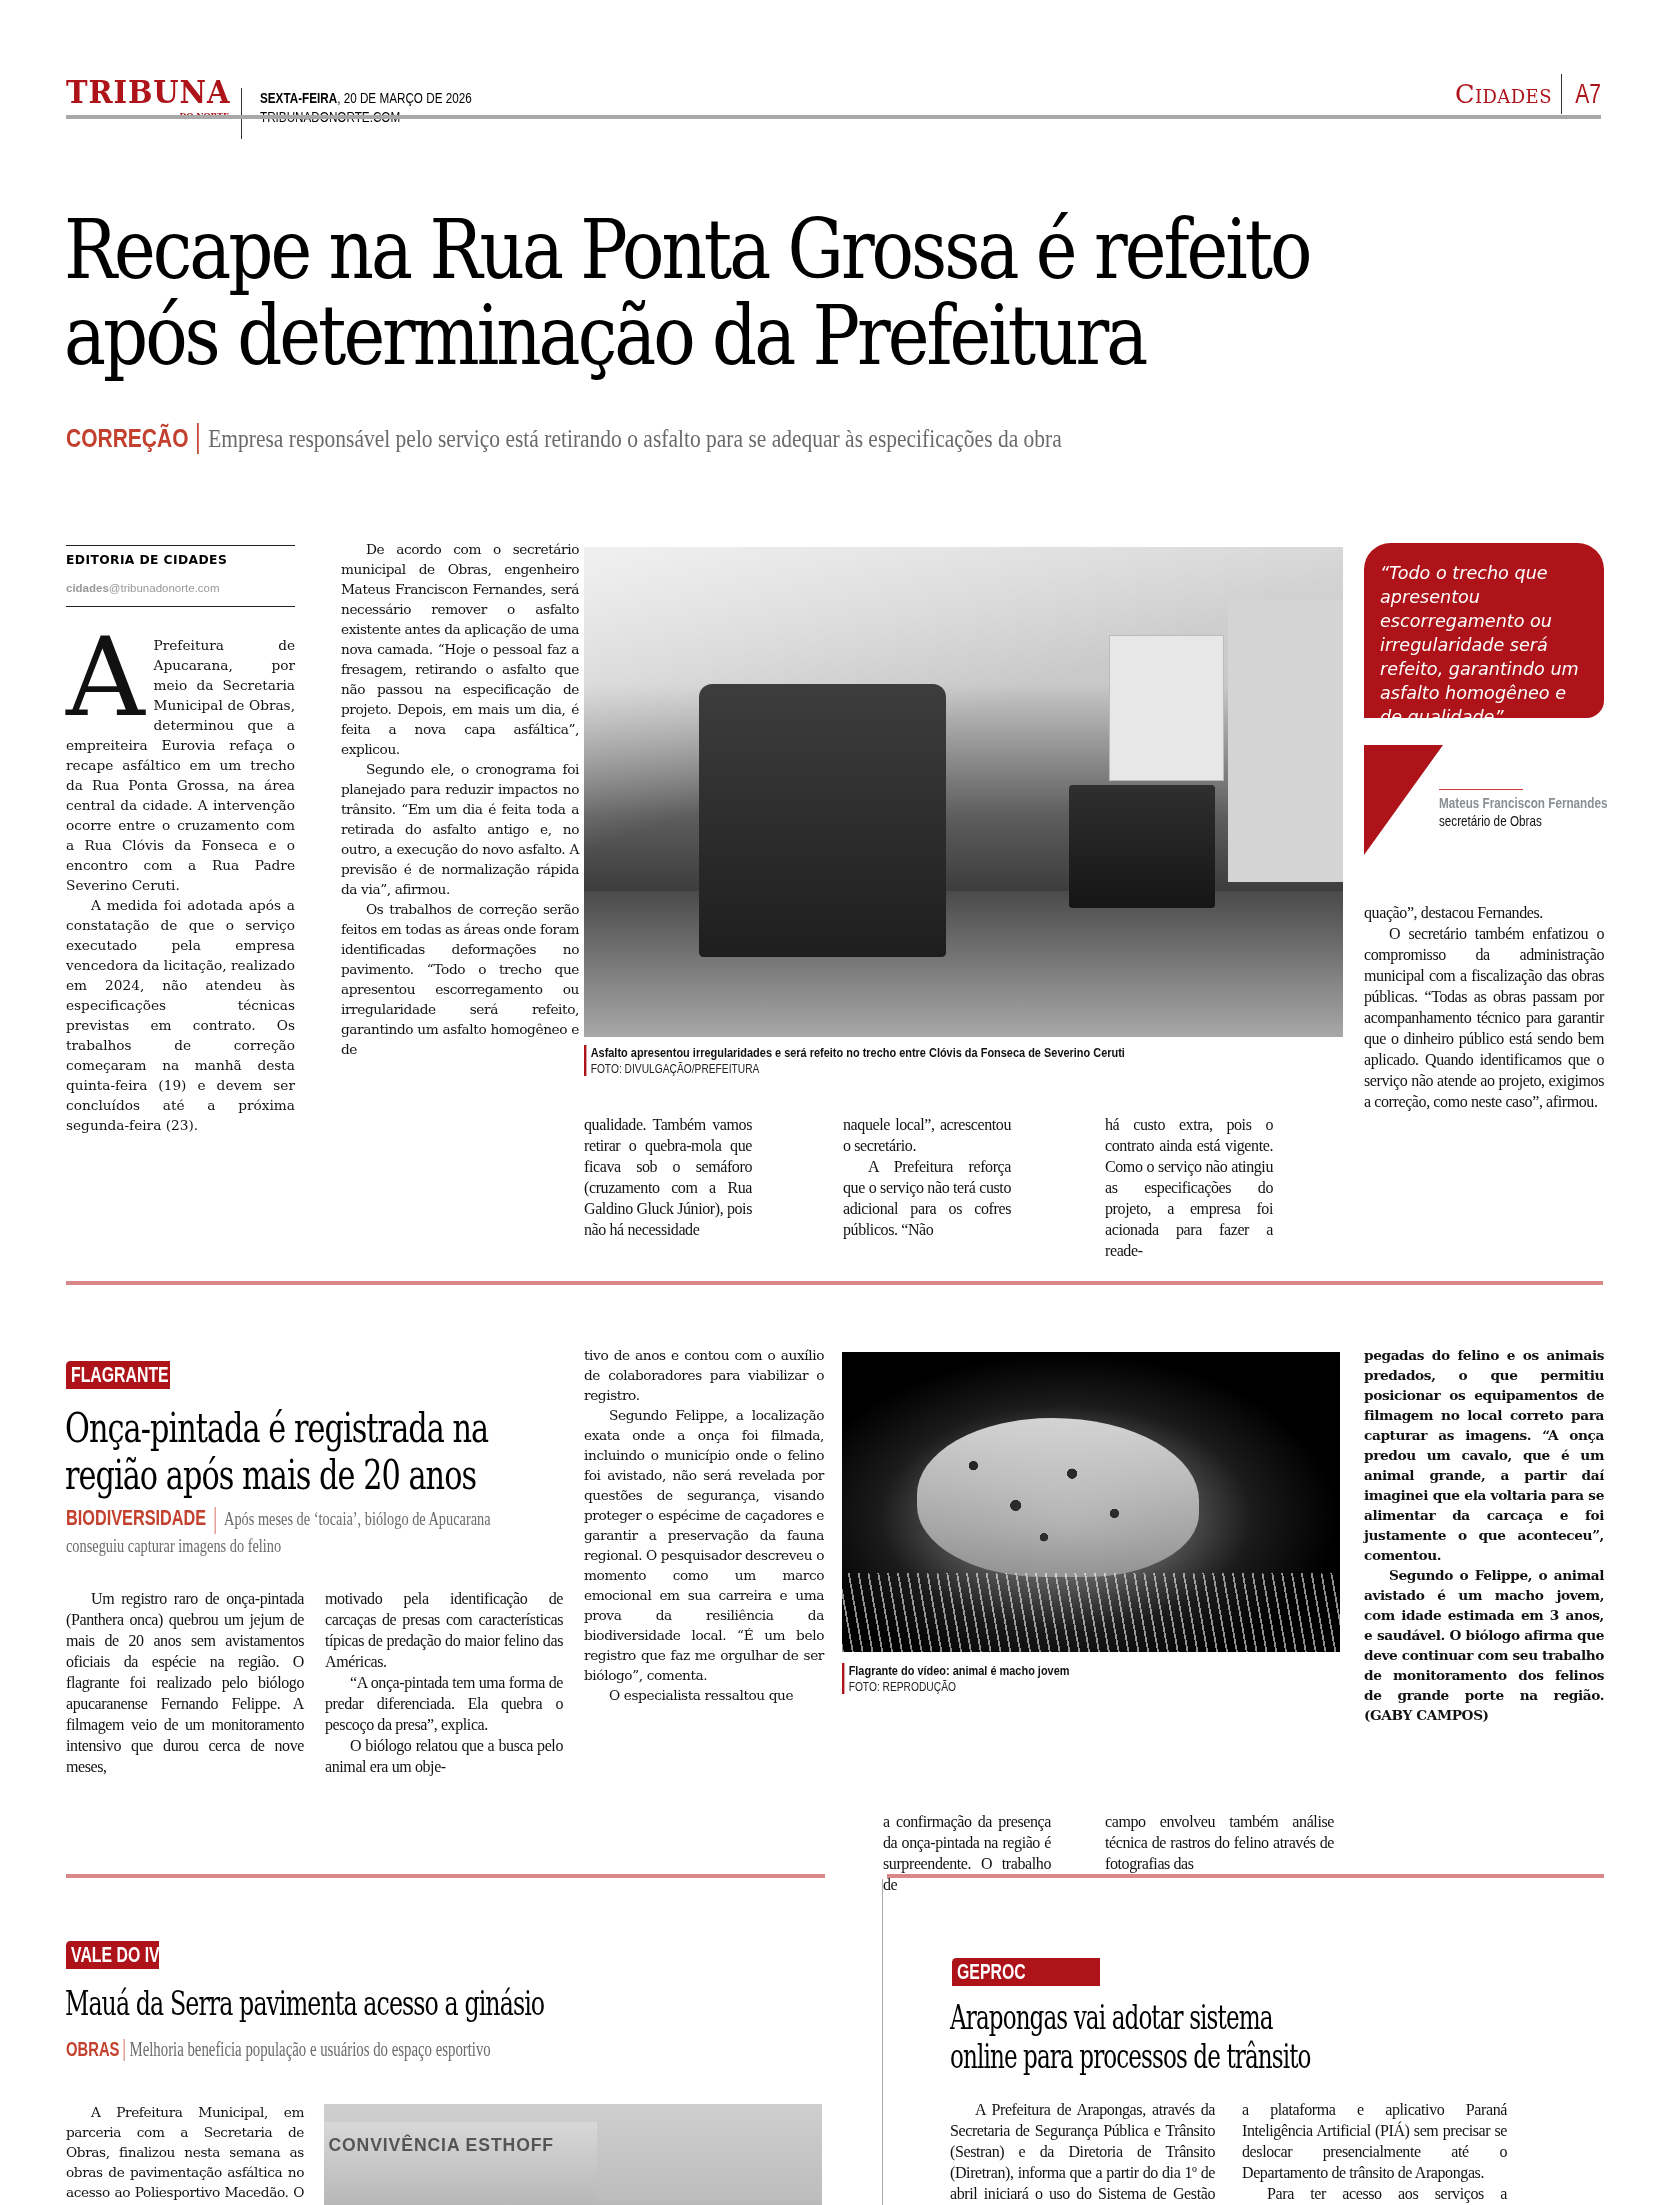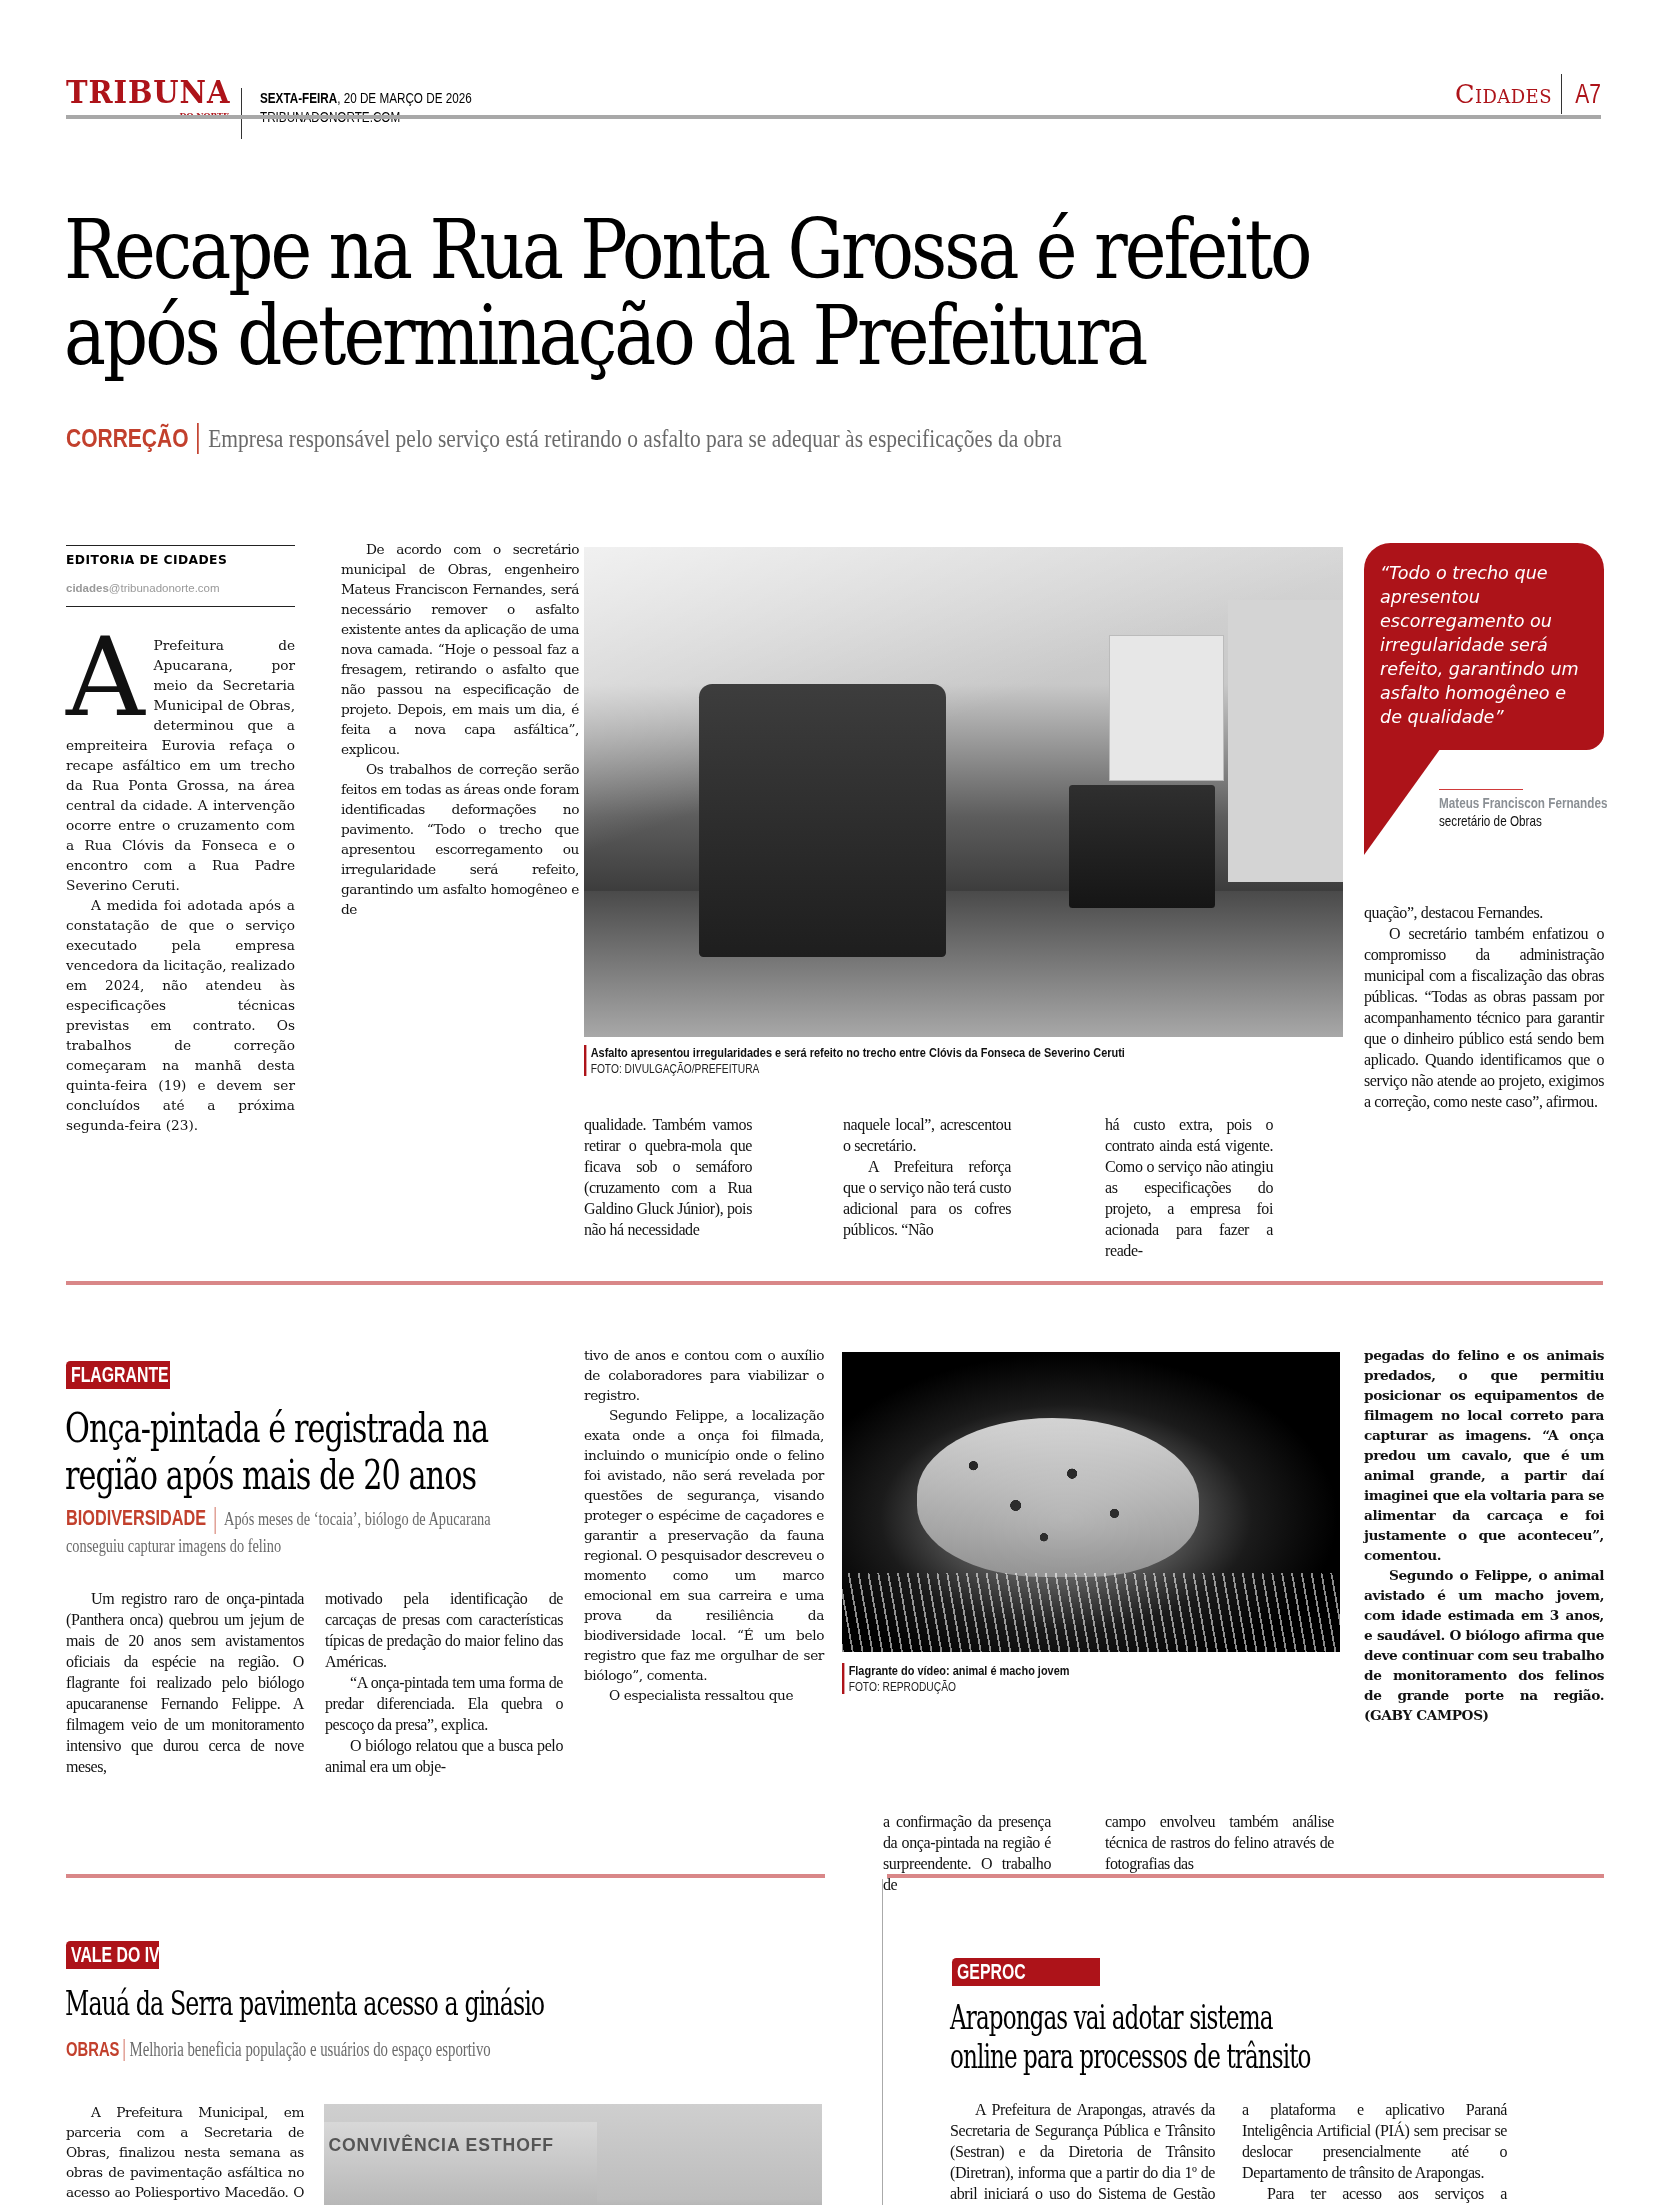--- a/index.html
+++ b/index.html
@@ -55,21 +55,21 @@
   .photo-1 .bldg { position: absolute; left: 525px; top: 88px; width: 115px; height: 146px; background: #e7e7e7; border: 1.3px solid #bbb; }
   .photo-1 .bldg2 { position: absolute; right: 0; top: 53px; width: 115px; height: 282px; background: #d4d4d4; }
   .photo-1 .road { position: absolute; left: 0; bottom: 0; width: 100%; height: 146px; background: linear-gradient(to top, #a8a8a8, #4a4a4a); }
 
   .caption { position: absolute; border-left: 3.1px solid #ad1319; padding-left: 5.3px; font-family: "Liberation Sans", sans-serif; transform: scaleX(0.8); transform-origin: left; white-space: nowrap; }
   .caption .cap-title { font-weight: 700; font-size: 13.7px; line-height: 16px; color: #111; }
   .caption .cap-credit { font-size: 12.8px; line-height: 15px; color: #222; }
   .cap-1 { left: 584px; top: 1045px; }
 
   
-  .quote-box { left: 1364px; top: 543px; width: 240px; height: 207px; background: #ad1319; border-radius: 26.5px 26.5px 17.6px 0; padding: 17.6px 14px 0 16px; }
+  .quote-box { left: 1364px; top: 543px; width: 240px; height: 175px; background: #ad1319; border-radius: 26.5px 26.5px 17.6px 0; padding: 17.6px 14px 0 16px; }
   .quote-tail { left: 1364px; top: 745px; width: 0; height: 0; border-top: 110px solid #ad1319; border-right: 79px solid transparent; }
   .quote-text { font-family: "DejaVu Sans", sans-serif; font-style: italic; font-size: 17.6px; line-height: 24px; color: #fff; }
   .quote-rule { left: 1439px; top: 789px; width: 84px; height: 1.3px; background: #d03a3a; }
   .quote-author { left: 1439px; top: 794px; font-family: "Liberation Sans", sans-serif; transform: scaleX(0.78); transform-origin: left; white-space: nowrap; }
   .quote-author .qa-name { font-weight: 700; font-size: 15px; color: #8a8f94; line-height: 17.6px; }
   .quote-author .qa-role { font-size: 15px; color: #111; line-height: 17.6px; }
 
   
   .hr-red { position: absolute; height: 4px; background: #d98788; }
   .vr-grey { position: absolute; width: 0.9px; background: #aaa; }
@@ -138,20 +138,21 @@
   <div class="byline-mail"><b>cidades</b><span>@tribunadonorte.com</span></div>
 </div>
 
 <div class="col" style="left:66px; top:635px; width:229px;">
   <p class="noind"><span class="dropcap">A</span><span>Prefeitura de Apucarana, por meio da Secretaria Municipal de Obras, determinou que a empreiteira Eurovia refaça o recape asfáltico em um trecho da Rua Ponta Grossa, na área central da cidade. A intervenção ocorre entre o cruzamento com a Rua Clóvis da Fonseca e o encontro com a Rua Padre Severino Ceruti.</span></p>
   <p>A medida foi adotada após a constatação de que o serviço executado pela empresa vencedora da licitação, realizado em 2024, não atendeu às especificações técnicas previstas em contrato. Os trabalhos de correção começaram na manhã desta quinta-feira (19) e devem ser concluídos até a próxima segunda-feira (23).</p>
 </div>
 
 <div class="col narrow" style="left:325px; top:539px; width:238px;margin-left:16px;">
   <p>De acordo com o secretário municipal de Obras, engenheiro Mateus Franciscon Fernandes, será necessário remover o asfalto existente antes da aplicação de uma nova camada. “Hoje o pessoal faz a fresagem, retirando o asfalto que não passou na especificação de projeto. Depois, em mais um dia, é feita a nova capa asfáltica”, explicou.</p>
+  <p>Segundo ele, o cronograma foi planejado para reduzir impactos no trânsito. “Em um dia é feita toda a retirada do asfalto antigo e, no outro, a execução do novo asfalto. A previsão é de normalização rápida da via”, afirmou.</p>
   <p>Os trabalhos de correção serão feitos em todas as áreas onde foram identificadas deformações no pavimento. “Todo o trecho que apresentou escorregamento ou irregularidade será refeito, garantindo um asfalto homogêneo e de</p>
 </div>
 
 <div class="photo photo-1">
   <div class="bldg"></div>
   <div class="bldg2"></div>
   <div class="road"></div>
   <div class="machine"></div>
   <div class="truck"></div>
 </div>

